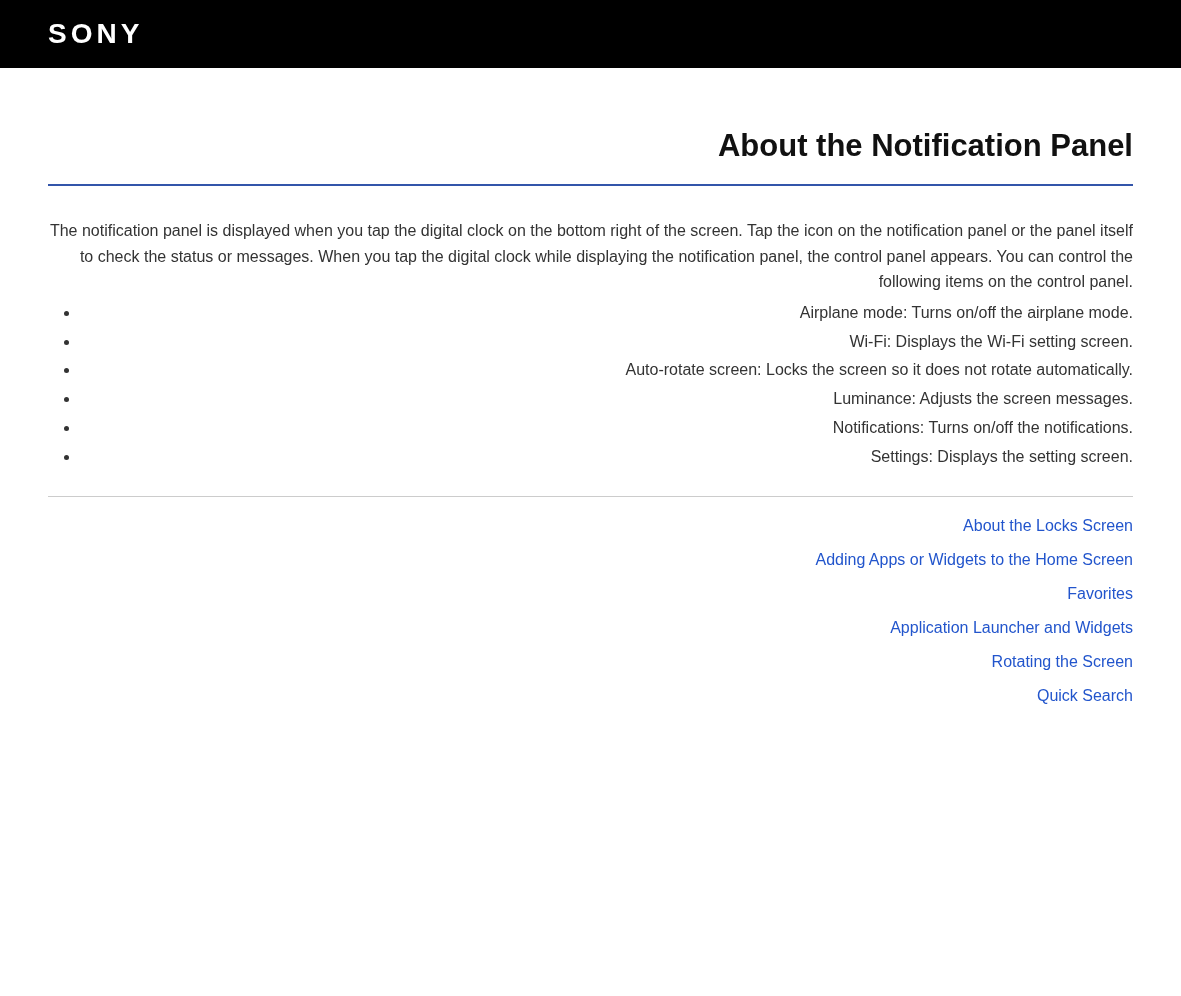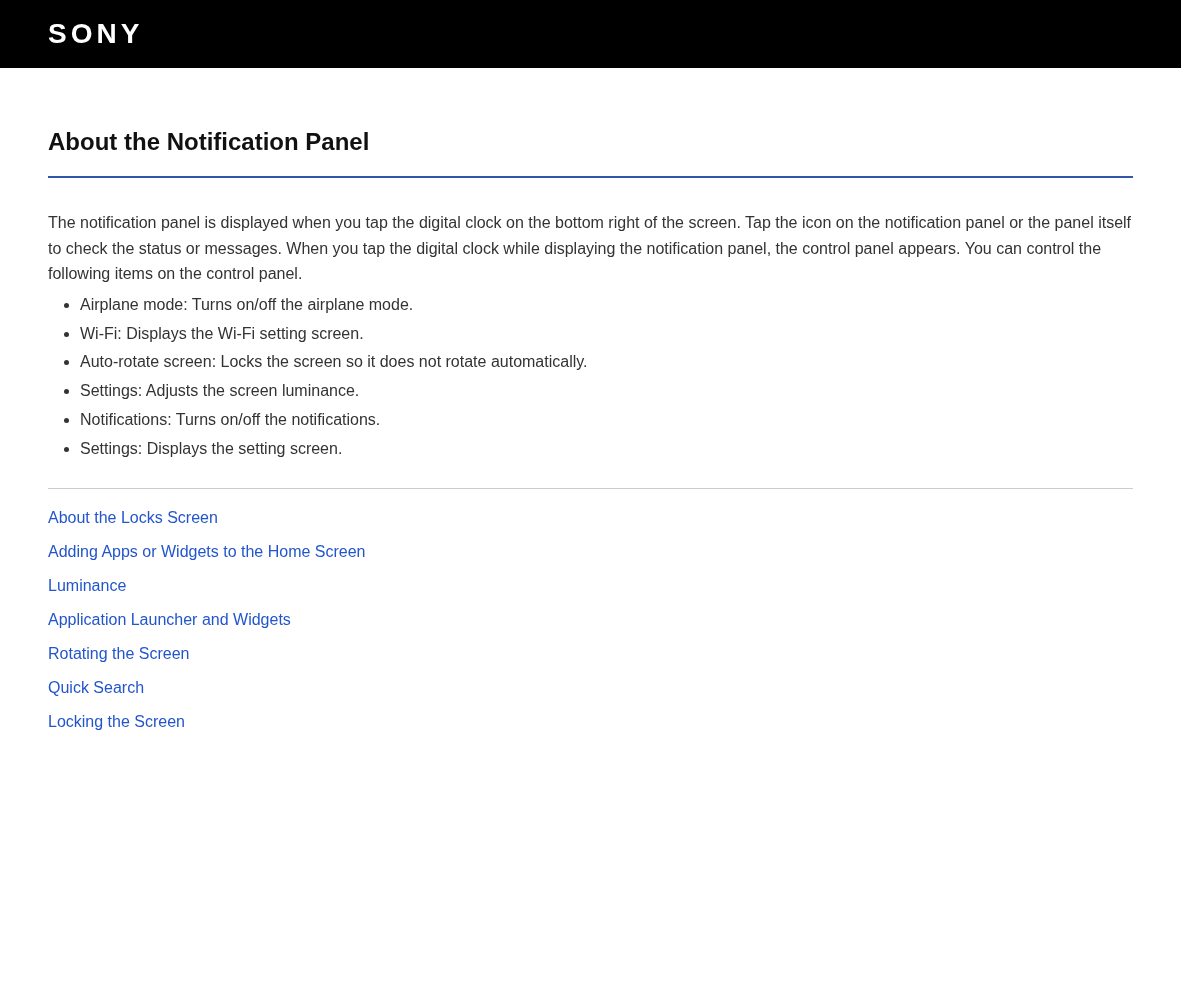--- a/index.html
+++ b/index.html
@@ -1,18 +1,19 @@
 <!DOCTYPE html>
 <html><head>
   <meta charset="utf-8">
   <style>
     * {
       margin: 0;
       padding: 0;
       box-sizing: border-box;
+      text-align: right;
     }
 
     body {
       font-family: Arial, Helvetica, sans-serif;
       font-size: 16px;
       color: #333;
       background: #fff;
       width: 1181px;
       min-height: 996px;
     }
@@ -32,21 +33,21 @@
       letter-spacing: 4px;
       font-family: Arial, sans-serif;
     }
 
     .main-content {
       padding: 60px 48px 48px 48px;
       max-width: 1181px;
     }
 
     .page-title {
-      font-size: 24px;
+      font-size: 31px;
       font-weight: bold;
       color: #111;
       margin-bottom: 20px;
     }
 
     .top-divider {
       border: none;
       border-top: 2px solid #3355aa;
       margin-bottom: 32px;
     }
@@ -107,30 +108,29 @@
 
 <div class="main-content">
   <h1 class="page-title">About the Notification Panel</h1>
   <hr class="top-divider">
   <p class="body-text">The notification panel is displayed when you tap the digital clock on the bottom right of the screen. Tap the icon on the notification panel or the panel itself to check the status or messages. When you tap the digital clock while displaying the notification panel, the control panel appears. You can control the following items on the control panel.</p>
 
   <ul class="bullet-list">
   <li>Airplane mode: Turns on/off the airplane mode.</li>
       <li>Wi-Fi: Displays the Wi-Fi setting screen.</li>
       <li>Auto-rotate screen: Locks the screen so it does not rotate automatically.</li>
-      <li>Settings: Adjusts the screen luminance.</li>
+      <li>Luminance: Adjusts the screen messages.</li>
       <li>Notifications: Turns on/off the notifications.</li>
       <li>Settings: Displays the setting screen.</li>
     </ul>
 
   <hr class="bottom-divider">
 
 
   <ul class="related-links">
   <li><a href="#">About the Locks Screen</a></li>
       <li><a href="#">Adding Apps or Widgets to the Home Screen</a></li>
-      <li><a href="#">Luminance</a></li>
+      <li><a href="#">Favorites</a></li>
       <li><a href="#">Application Launcher and Widgets</a></li>
       <li><a href="#">Rotating the Screen</a></li>
       <li><a href="#">Quick Search</a></li>
-      <li><a href="#">Locking the Screen</a></li>
     </ul>
 </div>
 
 </body></html>

